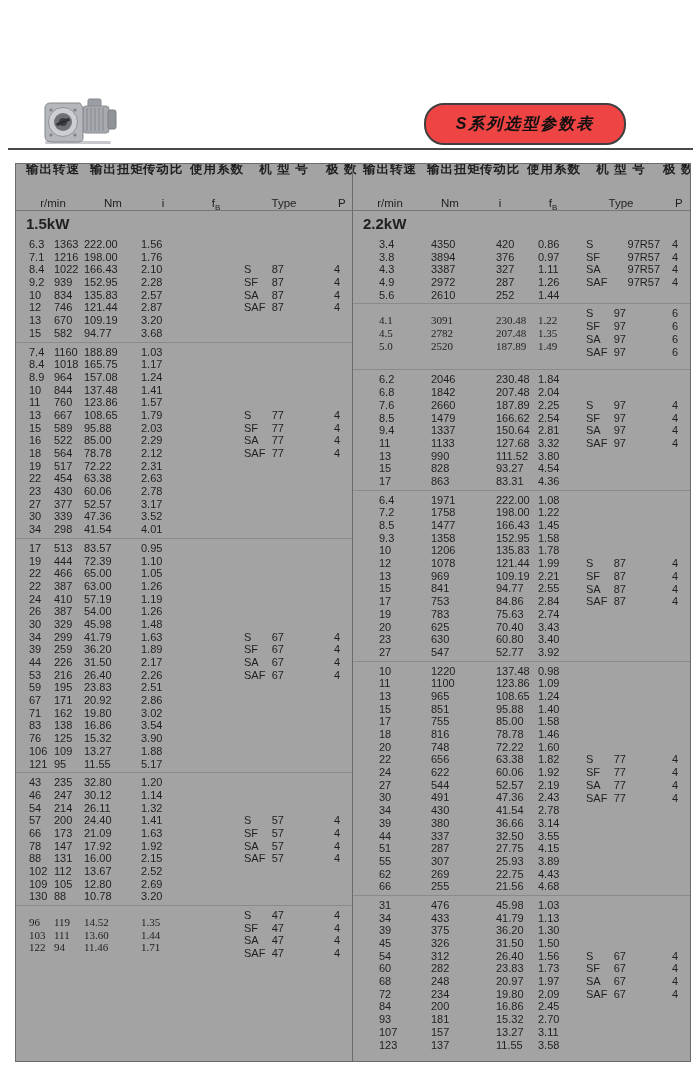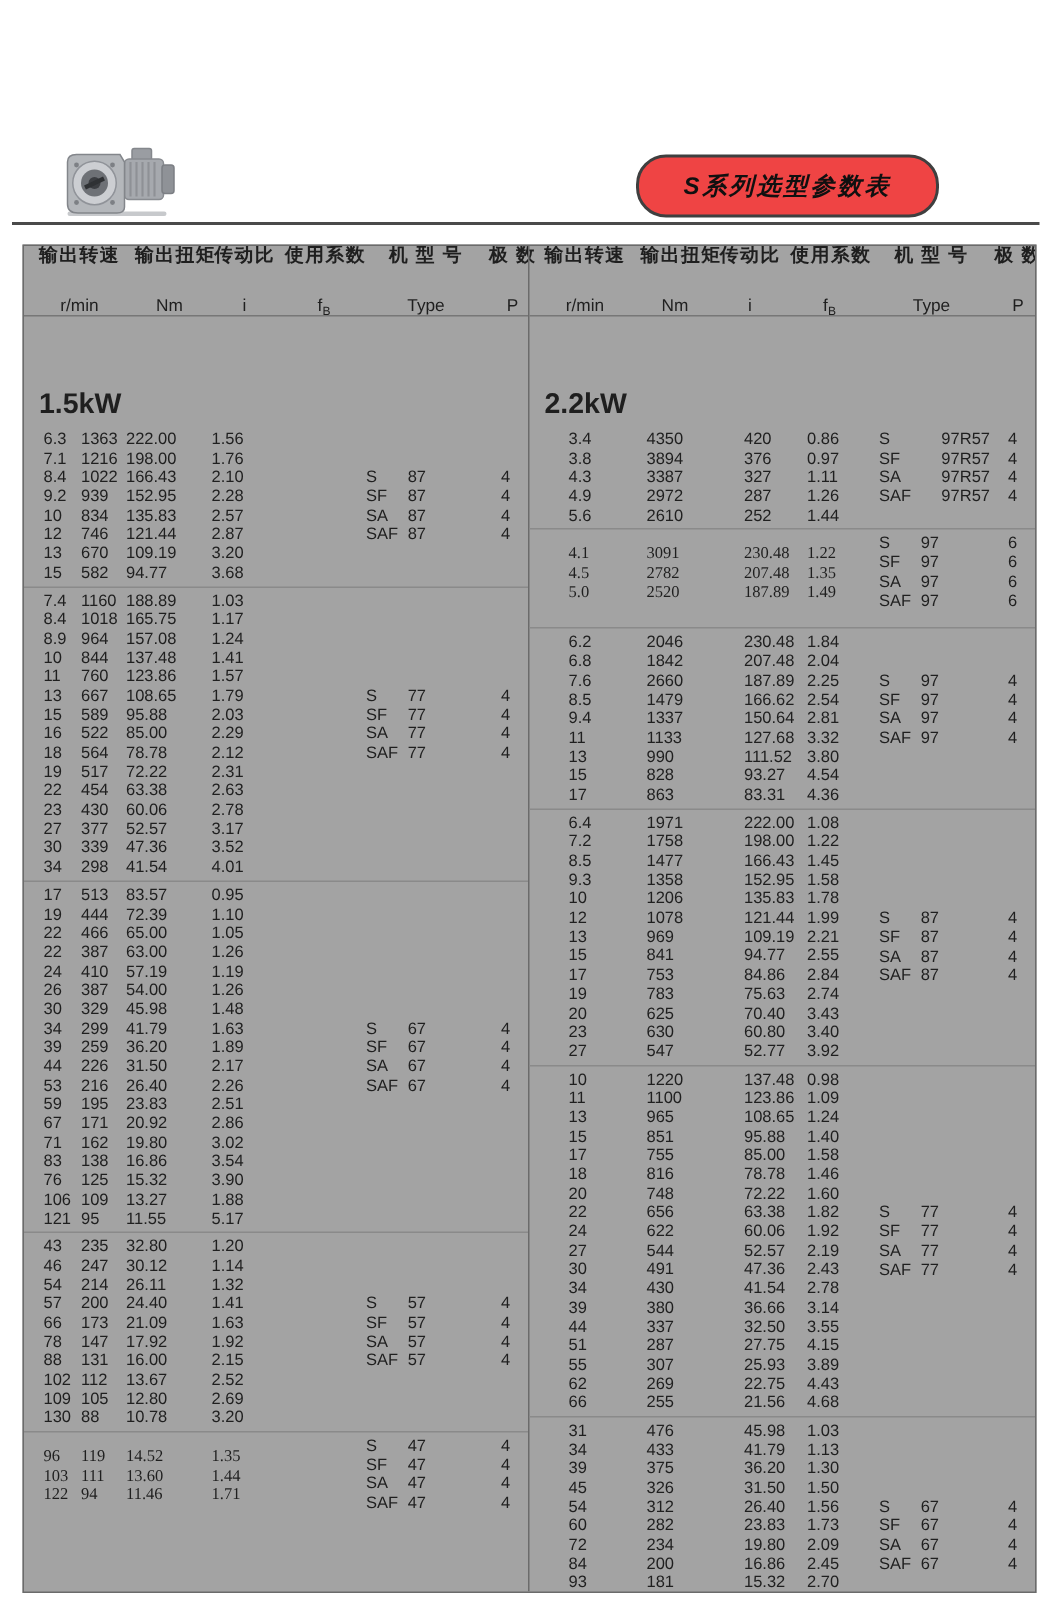--- a/index.html
+++ b/index.html
@@ -34,21 +34,21 @@
   .col-header{
     display:grid;grid-template-columns:74px 46px 54px 52px 84px 1fr;
     height:46px;border-bottom:1px solid #777;align-content:center;row-gap:2px;
   }
   .hcell{display:contents;}
   .hzh{grid-row:1;text-align:center;font-weight:bold;font-size:12.5px;letter-spacing:1px;white-space:nowrap;}
   .hunit{grid-row:2;text-align:center;font-size:11.5px;margin-top:17px;}
   .hunit sub{font-size:8px;}
 
   .half-body{flex:1;display:flex;flex-direction:column;min-height:0;}
-  .kw{font-weight:bold;font-size:19px;padding:4px 0 3px 10px;margin-top:44px;}
+  .kw{font-weight:bold;font-size:15px;padding:4px 0 3px 10px;}
 
   .block{position:relative;padding:3px 0 2px 0;}
   .block + .block{border-top:1px solid #8a8a8a;}
   .half-body .block:last-child{flex:1;}
   .block.push .rows{padding-top:7px;font-family:Liberation Serif, serif;}
   .block.push{min-height:60px;}
 
   .drow{
     display:grid;grid-template-columns:25px 30px 57px auto;
     padding-left:13px;height:12.7px;line-height:12.7px;font-size:11px;white-space:nowrap;
@@ -1104,20 +1104,26 @@
                 <div class="c">26.40</div>
                 <div class="c">1.56</div>
               </div>
               <div class="drow">
                 <div class="c">60</div>
                 <div class="c">282</div>
                 <div class="c">23.83</div>
                 <div class="c">1.73</div>
               </div>
               <div class="drow">
+                <div class="c">68</div>
+                <div class="c">248</div>
+                <div class="c">20.97</div>
+                <div class="c">1.97</div>
+              </div>
+              <div class="drow">
                 <div class="c">72</div>
                 <div class="c">234</div>
                 <div class="c">19.80</div>
                 <div class="c">2.09</div>
               </div>
               <div class="drow">
                 <div class="c">84</div>
                 <div class="c">200</div>
                 <div class="c">16.86</div>
                 <div class="c">2.45</div>

